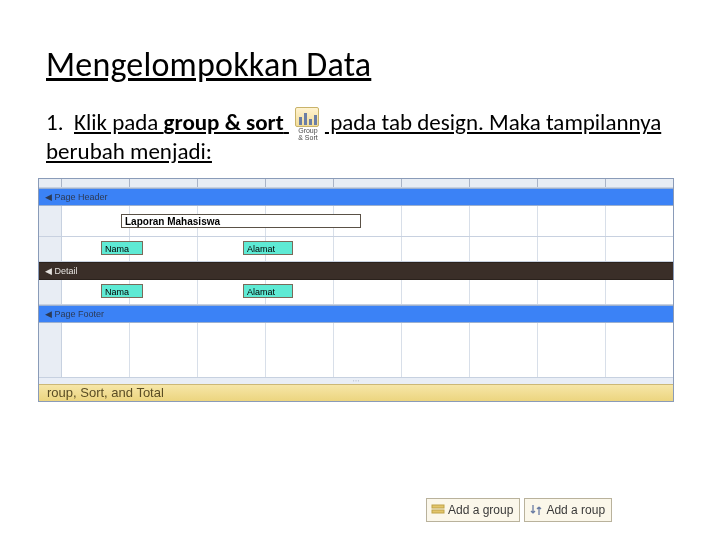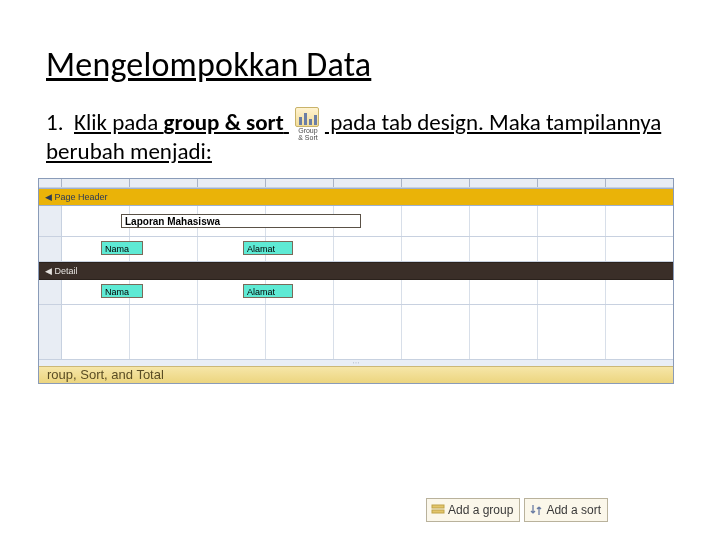--- a/index.html
+++ b/index.html
@@ -91,21 +91,21 @@
     background: #aab4c7;
   }
   .section {
     position: relative;
     height: 24px;
     background: #fff;
     border-bottom: 1px solid #c8d1e0;
   }
   .sec-header {
     height: 16px;
-    background: #eab308;
+    background: #3b82f6;
     border-top: 1px solid #9cb0cf;
     border-bottom: 1px solid #9cb0cf;
     padding-left: 6px;
     line-height: 16px;
     color: #2c3a56;
     font-size: 9px;
     position: relative;
   }
   .sec-header.dark {
     background: #3a2e28;
@@ -258,20 +258,21 @@
         <div class="vline" style="left:272px"></div>
         <div class="vline" style="left:340px"></div>
         <div class="vline" style="left:408px"></div>
         <div class="vline" style="left:476px"></div>
         <div class="vline" style="left:544px"></div>
       <div class="ctrl" style="left:40px; top:4px; width:42px;">Nama</div>
       <div class="ctrl" style="left:182px; top:4px; width:50px;">Alamat</div>
     </div>
   </div>
 
+  <div class="sec-header">◀ <span>Page Footer</span></div>
   <div class="pg-footer-body">
     <div class="left-ruler"></div>
     <div class="canvas-grid">
       <div class="vline" style="left:68px"></div>
         <div class="vline" style="left:136px"></div>
         <div class="vline" style="left:204px"></div>
         <div class="vline" style="left:272px"></div>
         <div class="vline" style="left:340px"></div>
         <div class="vline" style="left:408px"></div>
         <div class="vline" style="left:476px"></div>
@@ -288,15 +289,15 @@
     <svg width="14" height="14">
         <rect x="1" y="2" width="12" height="3" fill="#e3c56a" stroke="#bfa348"></rect>
         <rect x="1" y="7" width="12" height="3" fill="#e3c56a" stroke="#bfa348"></rect>
       </svg>
     <span>Add a group</span>
   </div>
   <div class="add-btn">
     <svg width="14" height="14">
         <path d="M4 2 L4 10 M4 10 L2 8 M4 10 L6 8 M10 12 L10 4 M10 4 L8 6 M10 4 L12 6" stroke="#6a7ca3" stroke-width="1.3" fill="none"></path>
       </svg>
-    <span>Add a sort</span>
+    <span>Add a roup</span>
   </div>
 </div>
 
 </body></html>

